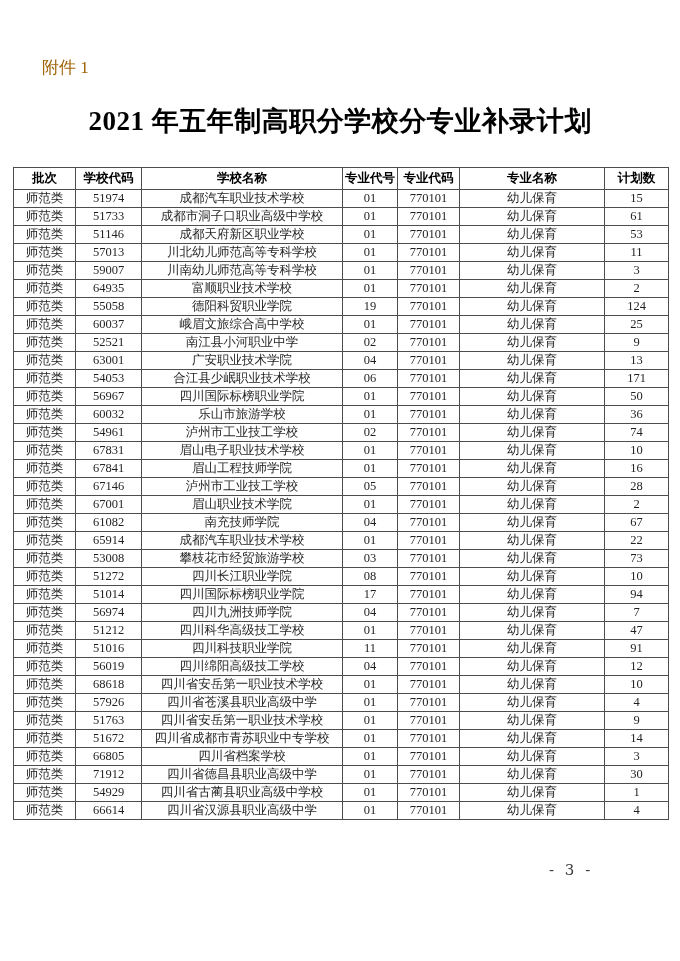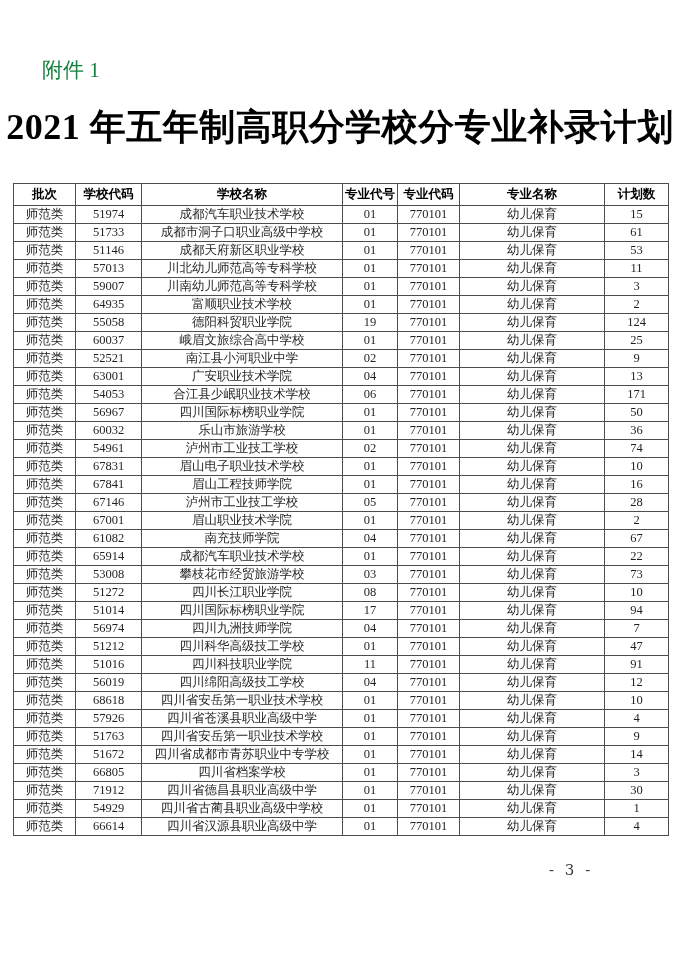--- a/index.html
+++ b/index.html
@@ -13,37 +13,37 @@
     position: relative;
     width: 680px;
     height: 961px;
     background: #ffffff;
     overflow: hidden;
   }
   .attachment {
     position: absolute;
     left: 42px;
     top: 56px;
-    font-size: 21px;
-    color: #15803d;
+    font-size: 17px;
+    color: #a16207;
   }
   .title {
     position: absolute;
     top: 103px;
     left: 0;
     width: 100%;
     text-align: center;
-    font-size: 36px;
+    font-size: 27px;
     font-weight: 700;
     letter-spacing: 0.5px;
     color: #000000;
   }
   table.plan {
     position: absolute;
-    top: 183px;
+    top: 167px;
     left: 13px;
     width: 655px;
     border-collapse: collapse;
     table-layout: fixed;
   }
   table.plan col:nth-child(1) { width: 62px; }
   table.plan col:nth-child(2) { width: 66px; }
   table.plan col:nth-child(3) { width: 201px; }
   table.plan col:nth-child(4) { width: 55px; }
   table.plan col:nth-child(5) { width: 62px; }

